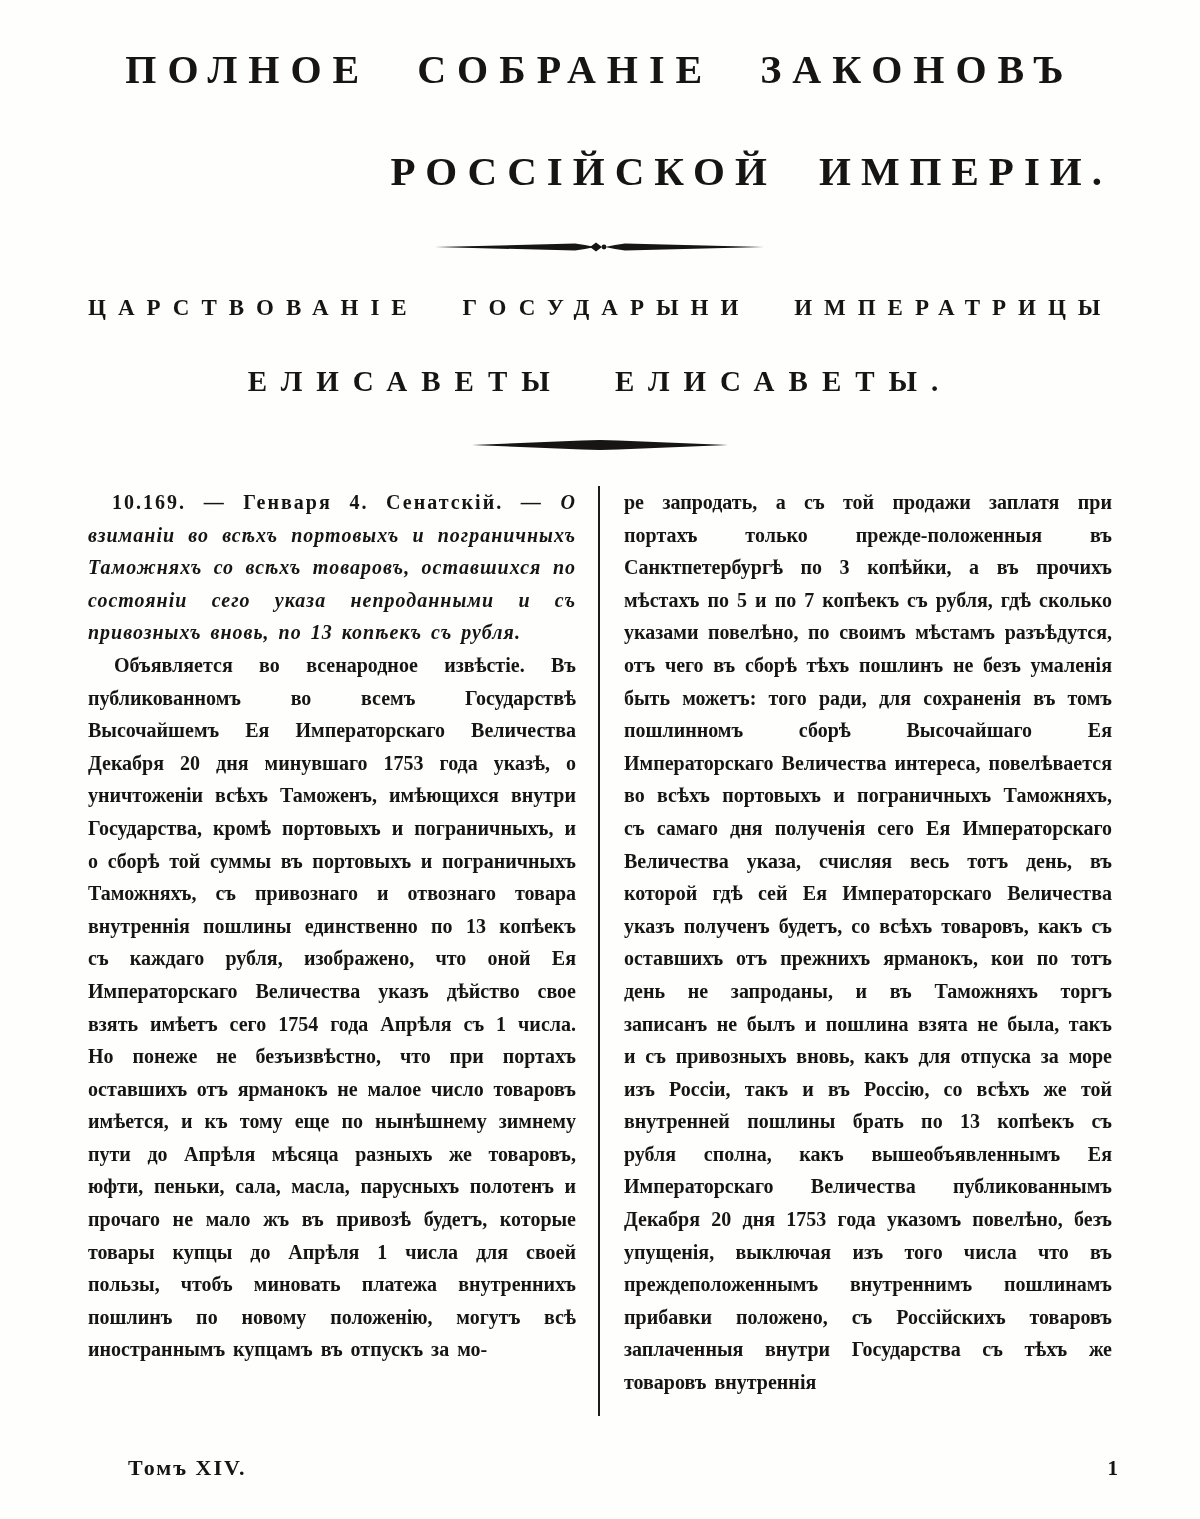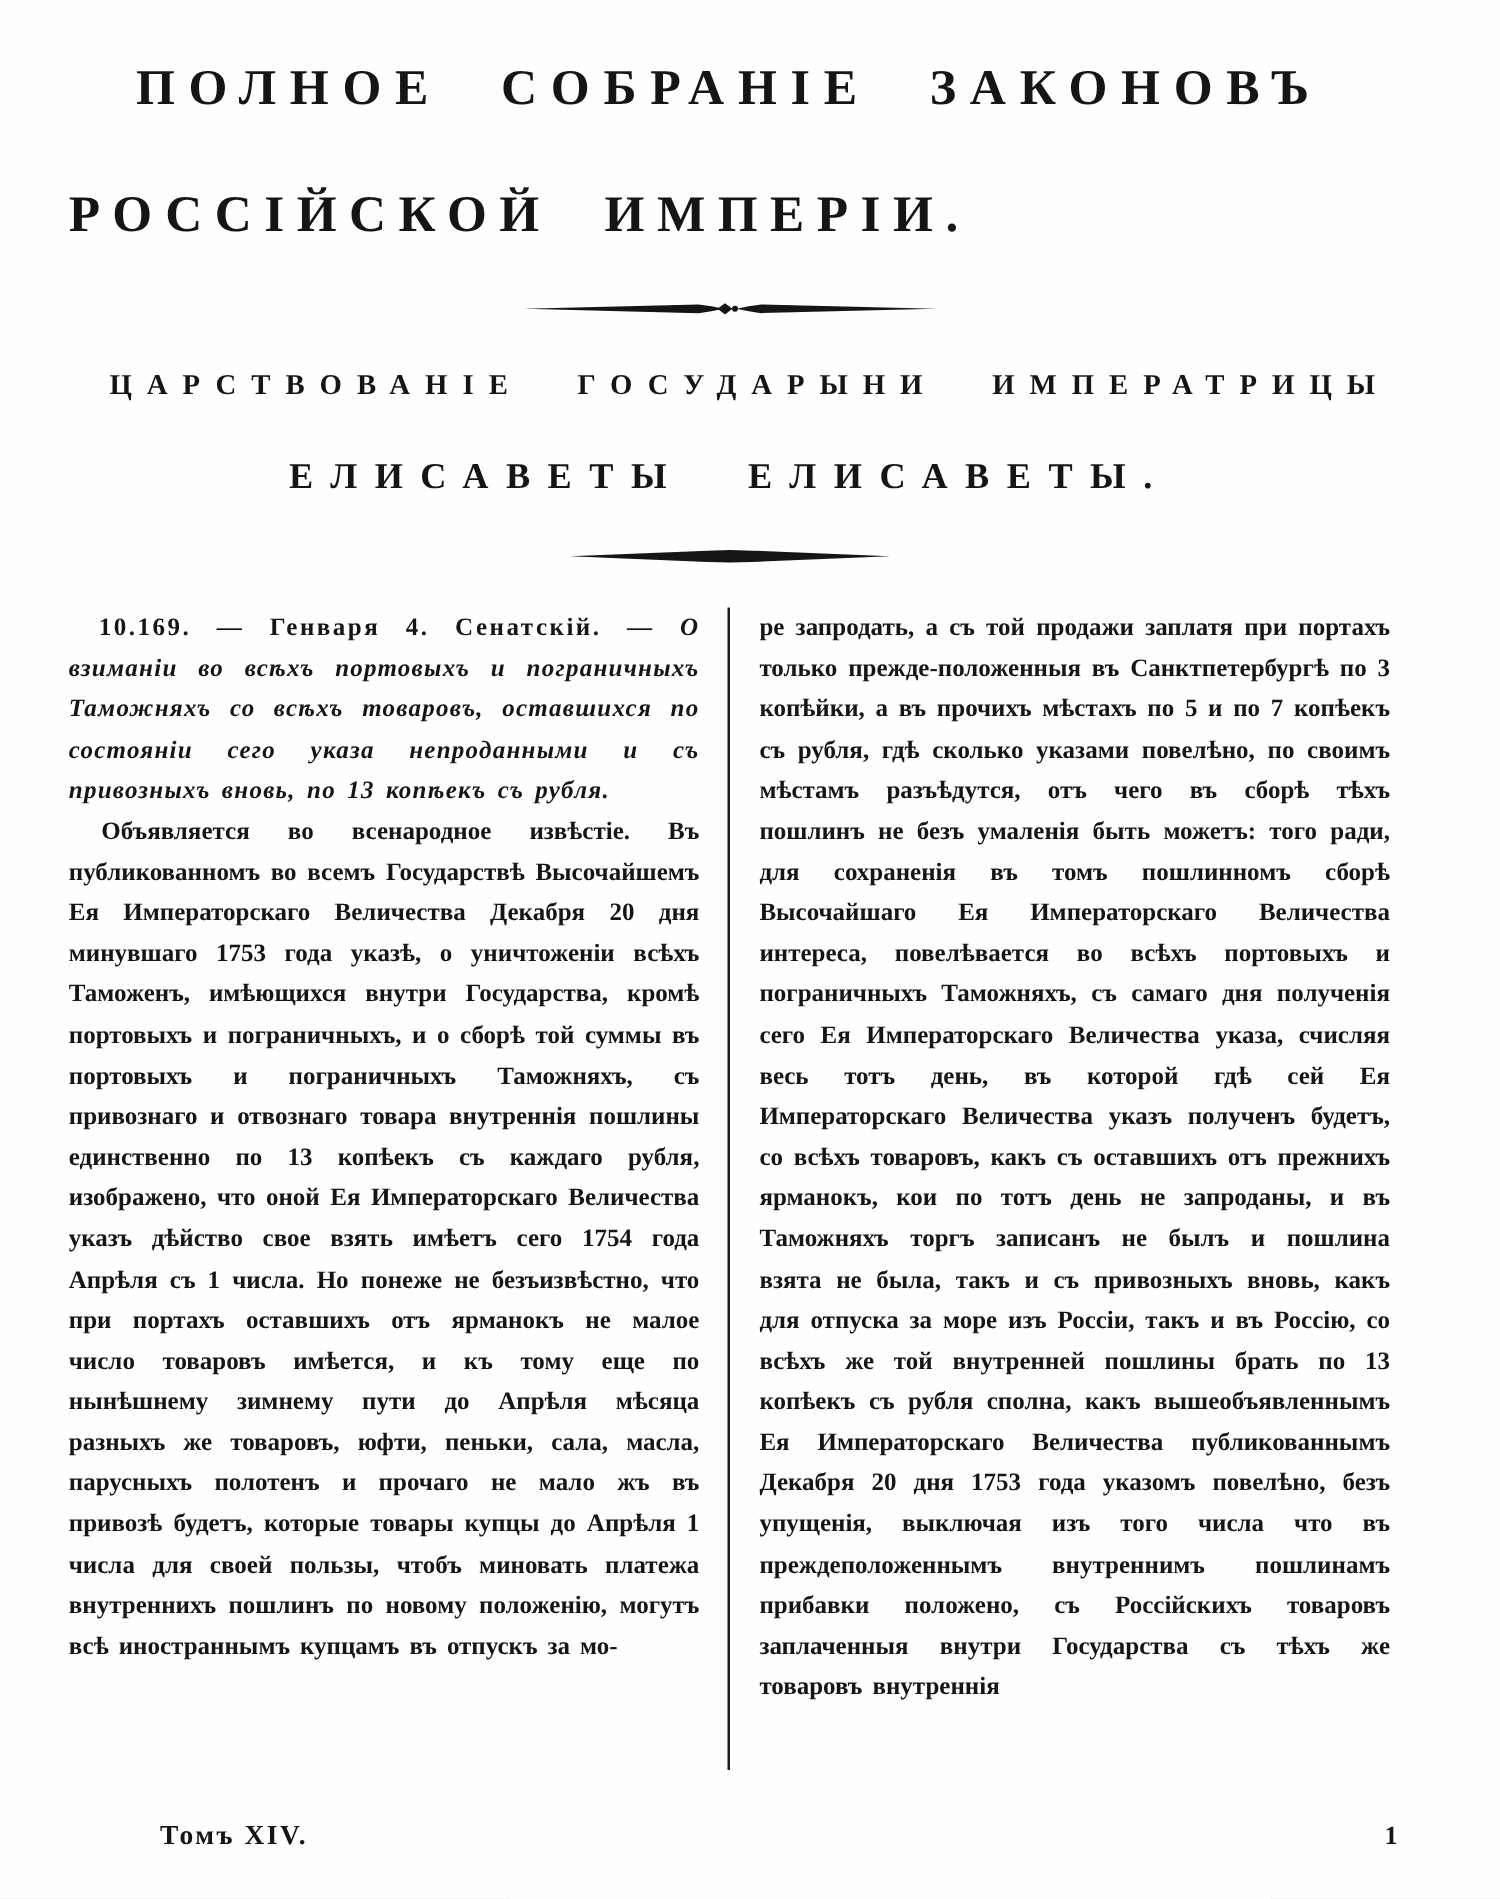--- a/index.html
+++ b/index.html
@@ -9,34 +9,34 @@
   }
   .page {
     position: relative;
     width: 1200px;
     height: 1519px;
     margin: 0 auto;
     background: #fefefd;
     color: #161514;
     font-family: "Liberation Serif", "DejaVu Serif", serif;
     box-sizing: border-box;
-    padding: 34px 88px 0 55px;
+    padding: 34px 88px 0 88px;
     overflow: hidden;
   }
   .title-line1 {
     text-align: center;
     font-size: 40px;
     font-weight: bold;
     letter-spacing: 11px;
     word-spacing: 26px;
     margin-top: 12px;
     white-space: nowrap;
   }
   .title-line2 {
-    text-align: left;
+    text-align: right;
     font-size: 41px;
     font-weight: bold;
     letter-spacing: 10px;
     word-spacing: 22px;
     margin-top: 54px;
     white-space: nowrap;
   }
   .ornament {
     display: block;
     margin: 0 auto;

